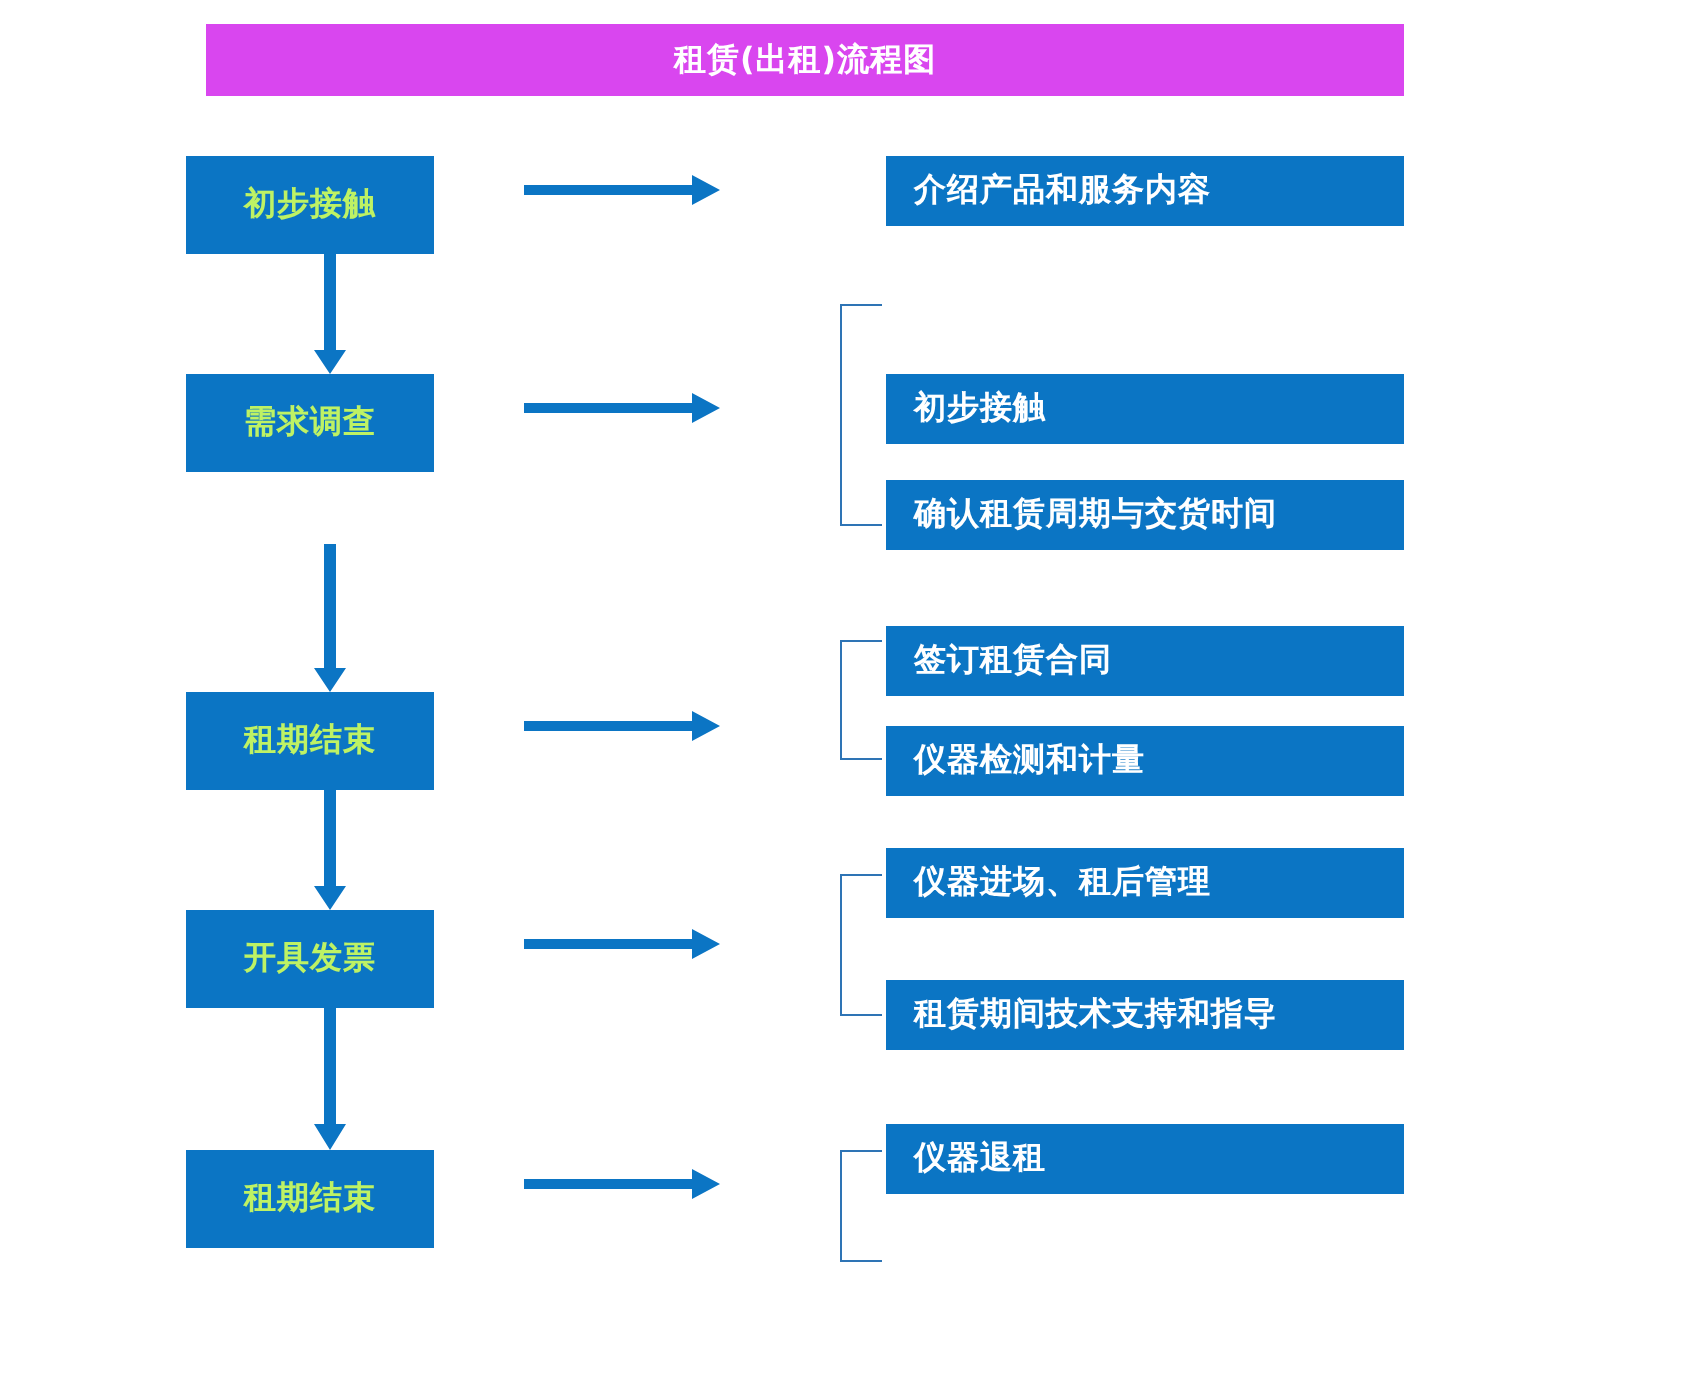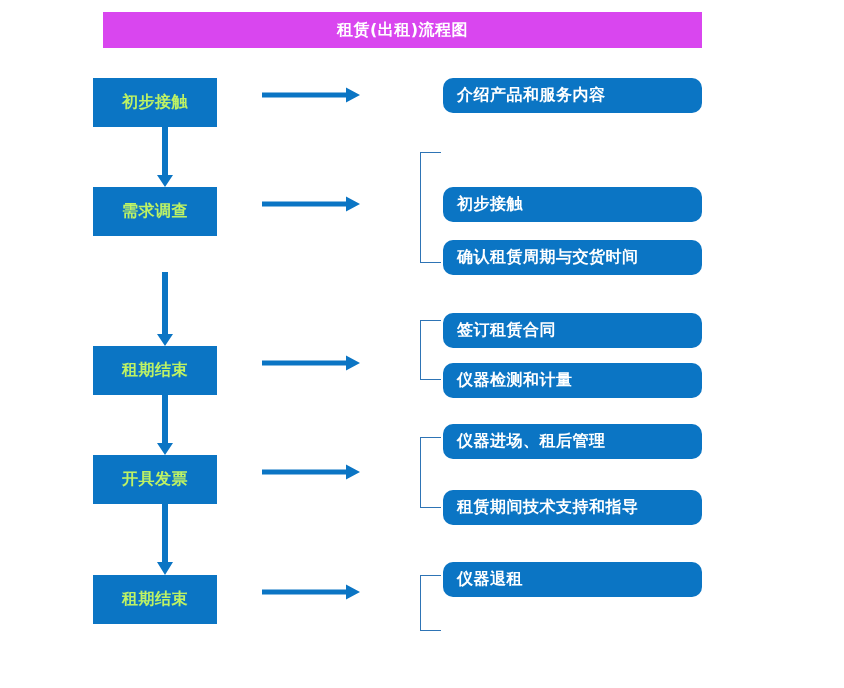--- a/index.html
+++ b/index.html
@@ -54,21 +54,20 @@
     height: 35px;
     background: #0B75C4;
     color: #ffffff;
     font-size: 16px;
     font-weight: bold;
     display: flex;
     align-items: center;
     padding-left: 14px;
     box-sizing: border-box;
     letter-spacing: 0.5px;
-    border-radius: 10px;
   }
   .h-arrow {
     position: absolute;
     left: 262px;
     width: 98px;
     height: 16px;
   }
   .v-arrow {
     position: absolute;
     left: 156px;

